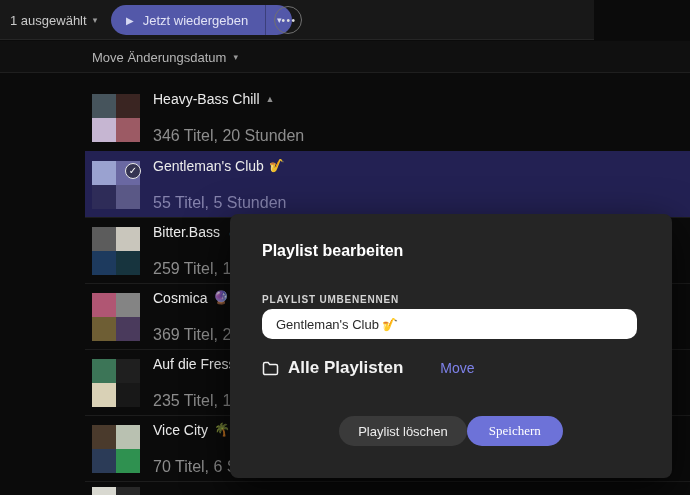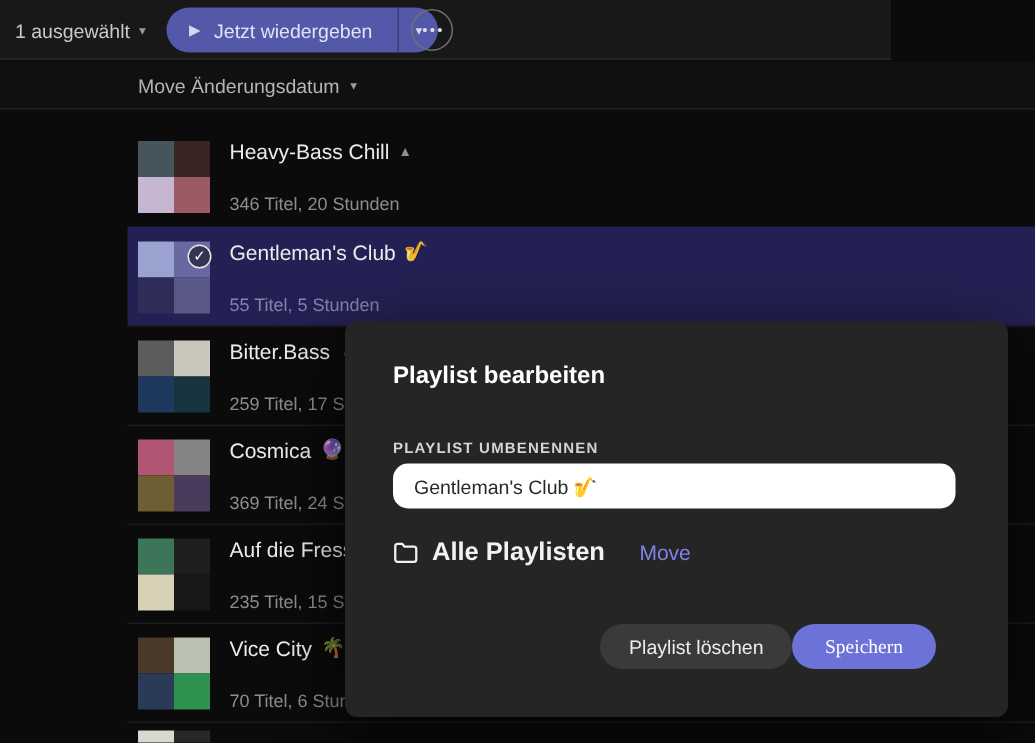--- a/index.html
+++ b/index.html
@@ -67,21 +67,21 @@
   .quad{width:24px; height:24px;}
   .check-badge{
     position:absolute; top:2px; right:-1px; width:16px; height:16px; border-radius:50%;
     background:rgba(25,25,40,.65); border:1.5px solid #e9e9e9; color:#fff;
     display:flex; align-items:center; justify-content:center; font-size:10px;
   }
   .meta{margin-left:13px; min-width:0;}
   .title-line{display:flex; align-items:center; gap:6px; font-size:14px; color:#ebebeb; white-space:nowrap;}
   .title-emoji{font-size:13px; opacity:.92;}
   .pin{font-size:9px; color:#8f8f8f;}
-  .subtitle{font-size:12px; color:#8d8d8d; margin-top:20px; white-space:nowrap;}
+  .subtitle{font-size:16px; color:#8d8d8d; margin-top:20px; white-space:nowrap;}
   .row.selected .subtitle{color:#8583ad;}
   .stub-row{border-top:1px solid var(--divider); margin-left:85px; height:20px; padding:5px 0 0 7px;}
   .stub-cover{width:48px; height:14px; display:flex;}
   .stub-cover div{width:24px; height:14px;}
   
   .dialog{
     position:absolute; left:230px; top:214px; width:442px; height:264px;
     background:var(--dialog-bg); border-radius:8px; box-shadow:0 14px 44px rgba(0,0,0,.7);
     z-index:5;
   }
@@ -91,24 +91,24 @@
     letter-spacing:.8px; color:#d4d4d4;
   }
   .dlg-input{
     position:absolute; left:32px; top:95px; width:375px; height:30px;
     background:#fff; border:none; border-radius:10px; padding:0 14px;
     font-family:"Liberation Sans", sans-serif; font-size:13px; color:#2a2a2a; outline:none;
   }
   .dlg-folder-row{position:absolute; left:32px; top:144px; display:flex; align-items:center; gap:9px;}
   .folder-icon{flex:0 0 auto; display:flex;}
   .dlg-folder-label{font-size:17px; font-weight:700; color:#f2f2f2;}
-  .dlg-move{font-size:14px; color:var(--accent-link); margin-left:14px; cursor:pointer;}
+  .dlg-move{font-size:14px; color:var(--accent-link); margin-left:28px; cursor:pointer;}
   .dlg-buttons{
-    position:absolute; left:32px; right:48px; top:202px; height:30px;
-    display:flex; justify-content:flex-end; align-items:center;
+    position:absolute; left:32px; right:32px; top:202px; height:30px;
+    display:flex; justify-content:center; align-items:center;
   }
   .btn{
     height:30px; border:none; border-radius:15px; font-family:"Liberation Sans", sans-serif;
     font-size:13px; cursor:pointer; display:flex; align-items:center;
   }
   .btn-delete{background:var(--delete-button-bg); color:#ededed; padding:0 19px;}
   .btn-save{background:var(--accent-save-button); color:#fff; padding:0 22px;font-family:Liberation Serif, serif;}
 </style>
 </head>
 <body>

